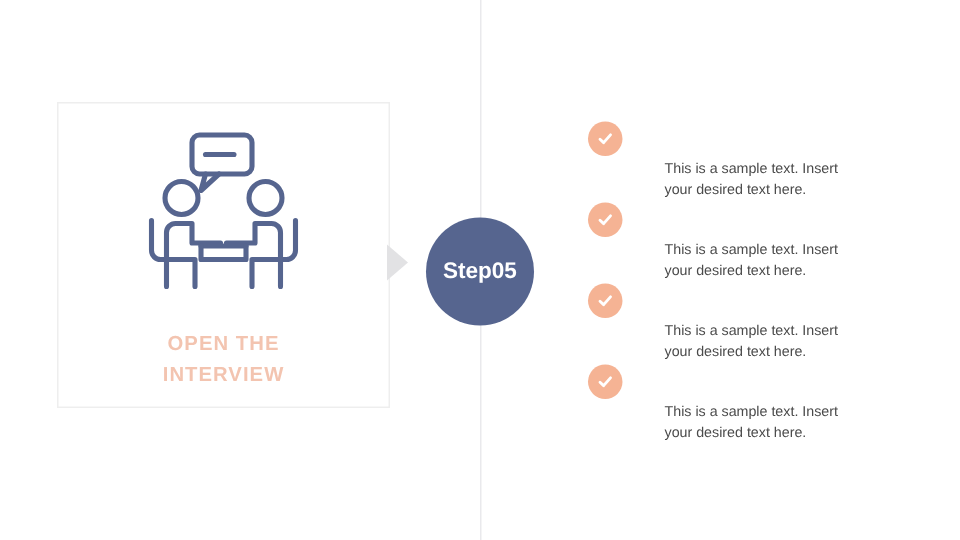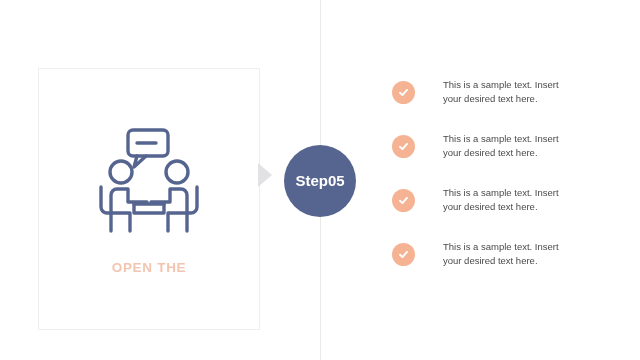--- a/index.html
+++ b/index.html
@@ -25,21 +25,21 @@
     height: 360px;
     background: #e9e9ec;
   }
 
   
   #icon-card {
     position: absolute;
     left: 38px;
     top: 68px;
     width: 222px;
-    height: 262px;
+    height: 204px;
     background: #ffffff;
     border: 1px solid #eeeeee;
     box-sizing: border-box;
     display: flex;
     flex-direction: column;
     align-items: center;
     justify-content: center;
   }
   #interview-icon {
     display: block;
@@ -111,20 +111,21 @@
     justify-content: center;
     margin-top: 3px;
   }
   .check-badge svg { display: block; }
   .bullet-text {
     margin-left: 28px;
     color: #4a4a4a;
     font-size: 9.5px;
     line-height: 1.45;
     width: 128px;
+    margin-top: 28px;
   }
 </style>
 </head>
 <body>
 
 <div id="divider"></div>
 
 <div id="icon-card">
 
   <span id="interview-icon">
@@ -148,20 +149,21 @@
       <path d="M97 107 L97 71 a6 6 0 0 0 -6 -6 L80 65 L80 78 L61 78"></path>
       <path d="M78 107 L78 89 L97 89"></path>
 
       <path d="M44 80 L74 80"></path>
       <path d="M44 80 L44 89 L74 89 L74 80"></path>
     </svg>
   </span>
 
   <div id="card-caption">
     <span class="cap-line">OPEN THE</span>
+    <span class="cap-line">INTERVIEW</span>
   </div>
 </div>
 
 <div id="flow-arrow"></div>
 
 <div id="step-circle">
   <span>Step</span>
   <span>05</span>
 </div>
 

